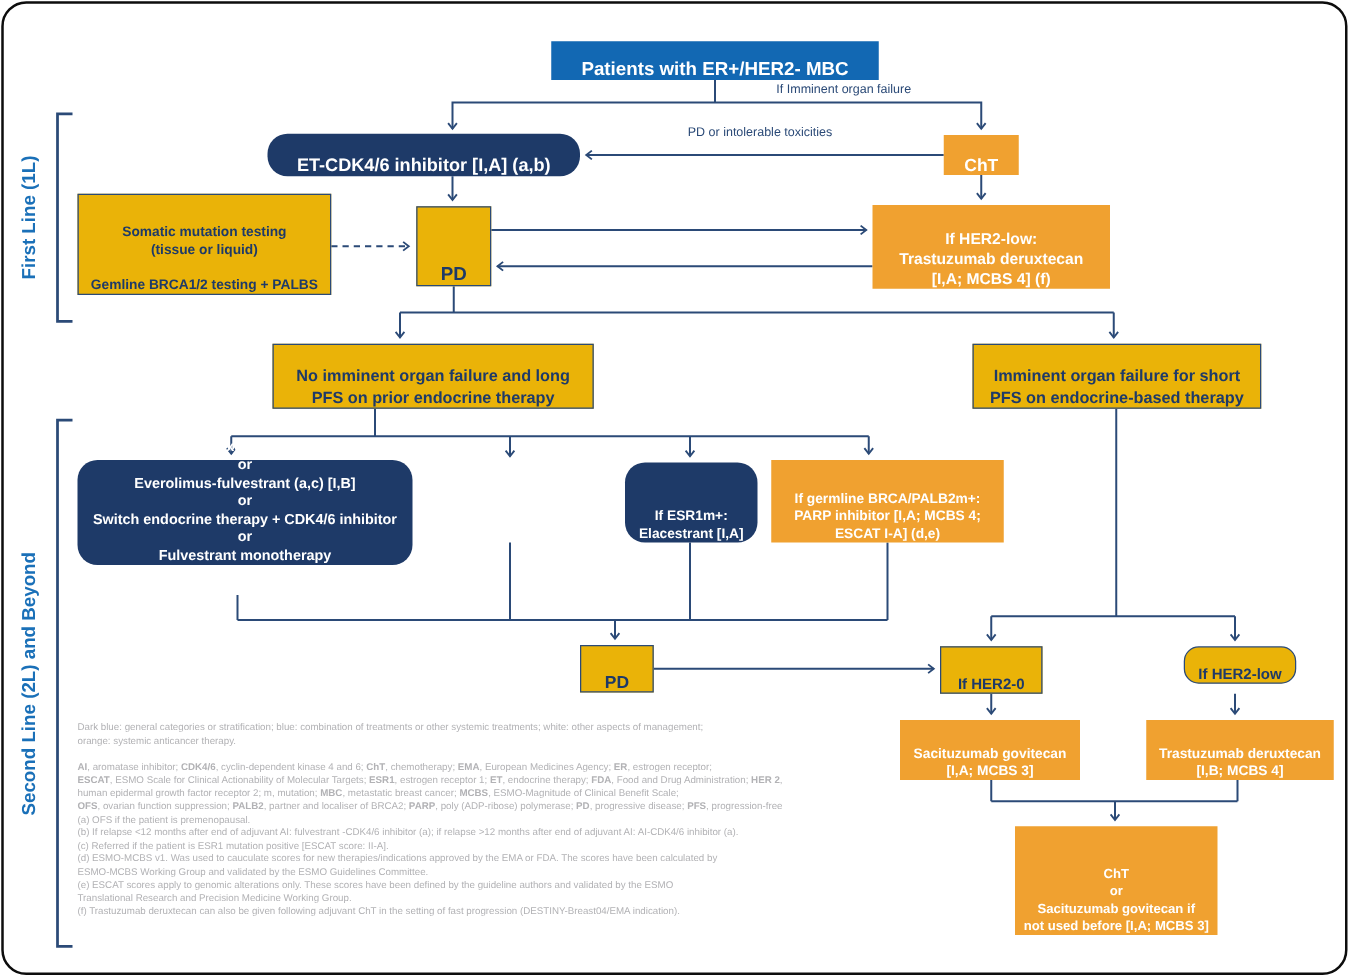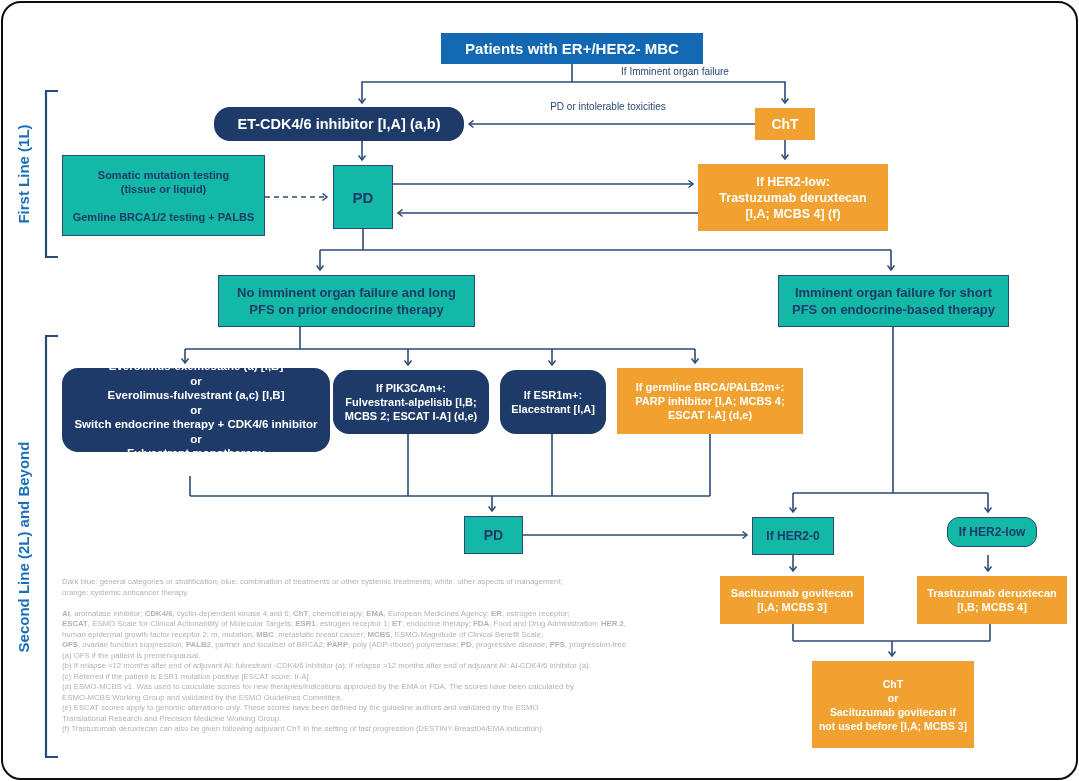--- a/index.html
+++ b/index.html
@@ -9,27 +9,27 @@
   }
   #frame{position:absolute;left:1px;top:1px;right:1px;bottom:1px;border:2px solid #0d0d0d;border-radius:20px;pointer-events:none;}
   svg.wires{position:absolute;left:0;top:0;pointer-events:none;}
   svg.wires .wire{stroke:var(--line);stroke-width:1.6;fill:none;}
   svg.wires .dashed{stroke-dasharray:5 4;}
   svg.wires .bracket{stroke:var(--line);stroke-width:2.2;fill:none;}
   .arrowhead{stroke:var(--line);stroke-width:1.5;fill:none;}
 
   .node{
     position:absolute;box-sizing:border-box;display:flex;flex-direction:column;
-    justify-content:center;text-align:center;font-weight:bold;z-index:2;
+    justify-content:flex-end;text-align:center;font-weight:bold;z-index:2;
   }
   .node .ln{white-space:nowrap;}
   .style-blue{background:var(--blue);color:#fff;}
   .style-navy{background:var(--navy);color:#fff;border-radius:16px;}
   .style-orange{background:var(--orange);color:#fff;}
-  .style-outline{background:#14b8a6;border:1.5px solid var(--line);color:var(--navy);}
+  .style-outline{background:#eab308;border:1.5px solid var(--line);color:var(--navy);}
 
   #patients{left:441px;top:33px;width:262px;height:31px;font-size:15px;}
   #etcdk{left:214px;top:107px;width:250px;height:34px;font-size:14.5px;}
   #cht1{left:755px;top:108px;width:60px;height:32px;font-size:14px;}
   #somatic{left:62px;top:155px;width:203px;height:81px;font-size:11px;line-height:14px;}
   #pd1{left:333px;top:165px;width:60px;height:64px;font-size:15px;}
   #tdxd1{left:698px;top:164px;width:190px;height:67px;font-size:12.5px;line-height:16px;}
   #noimm{left:218px;top:275px;width:257px;height:52px;font-size:13px;line-height:17px;}
   #imm{left:778px;top:275px;width:231px;height:52px;font-size:13px;line-height:17px;}
   #evero{left:62px;top:368px;width:268px;height:84px;font-size:11.5px;line-height:14.5px;}
@@ -161,25 +161,20 @@
     </div>
   <div class="node style-navy" id="evero">
       <div class="ln">Everolimus-exemestane (a) [I,B]</div>
       <div class="ln">or</div>
       <div class="ln">Everolimus-fulvestrant (a,c) [I,B]</div>
       <div class="ln">or</div>
       <div class="ln">Switch endocrine therapy + CDK4/6 inhibitor</div>
       <div class="ln">or</div>
       <div class="ln">Fulvestrant monotherapy</div>
     </div>
-  <div class="node style-navy" id="pik3ca">
-      <div class="ln">If PIK3CAm+:</div>
-      <div class="ln">Fulvestrant-alpelisib [I,B;</div>
-      <div class="ln">MCBS 2; ESCAT I-A] (d,e)</div>
-    </div>
   <div class="node style-navy" id="esr1">
       <div class="ln">If ESR1m+:</div>
       <div class="ln">Elacestrant [I,A]</div>
     </div>
   <div class="node style-orange" id="parp">
       <div class="ln">If germline BRCA/PALB2m+:</div>
       <div class="ln">PARP inhibitor [I,A; MCBS 4;</div>
       <div class="ln">ESCAT I-A] (d,e)</div>
     </div>
   <div class="node style-outline" id="pd2">

